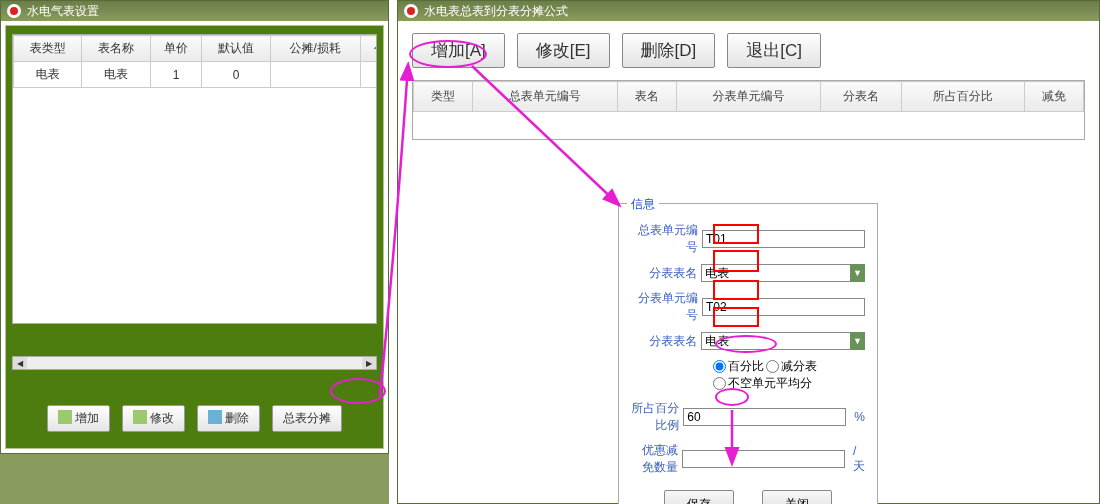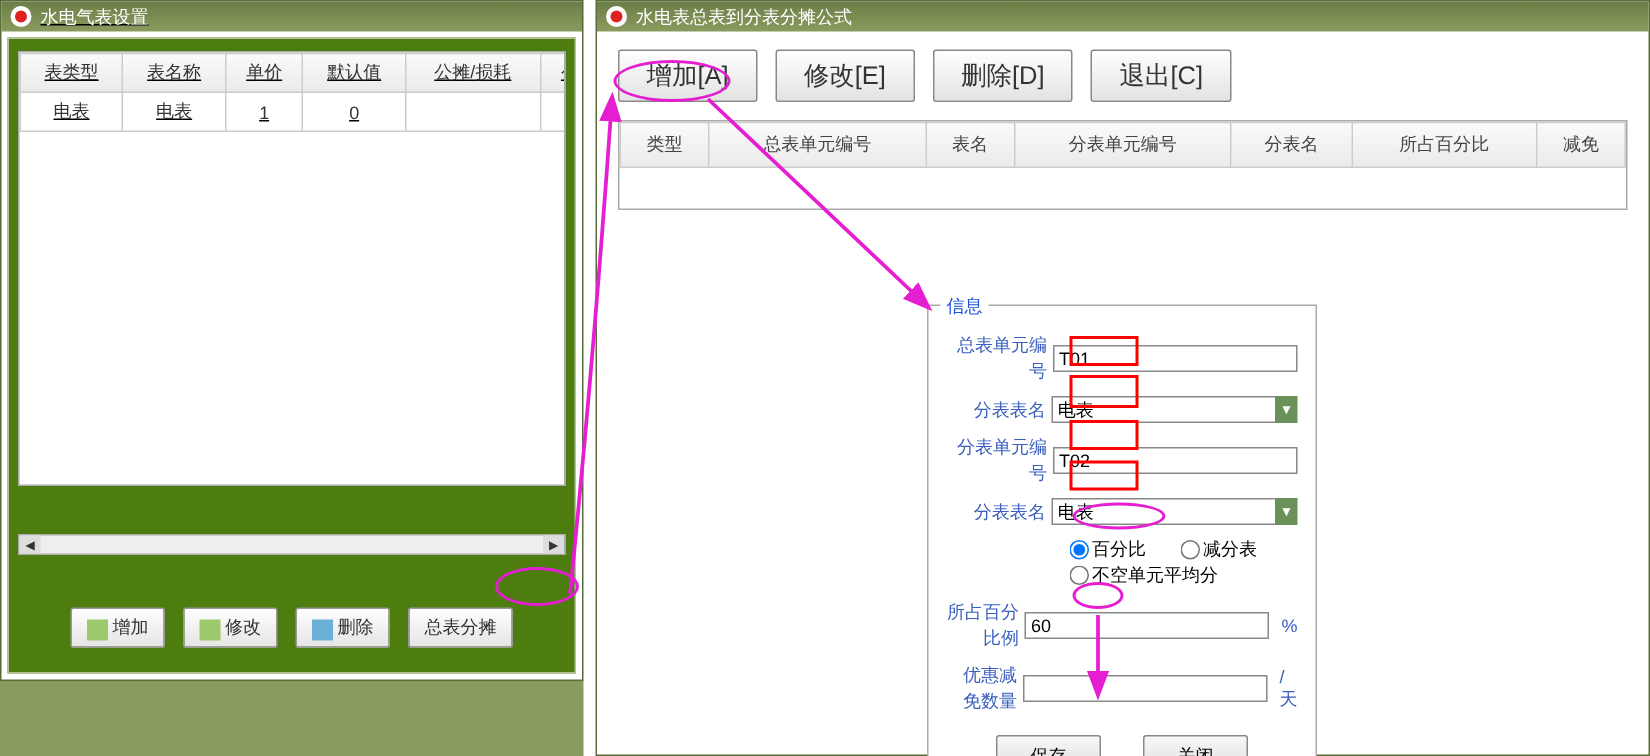--- a/index.html
+++ b/index.html
@@ -4,32 +4,32 @@
   <style>
     * { box-sizing: border-box; margin: 0; padding: 0; font-family: "Microsoft YaHei", SimSun, Arial, sans-serif; }
     body { width: 1100px; height: 504px; background: #fff; position: relative; overflow: hidden; }
     
     .window { position: absolute; border: 1px solid #5a6b3a; background: #fff; }
     .titlebar { background: linear-gradient(#6b7e47, #8a9b5e); color: #fff; display: flex; align-items: center; padding: 3px 6px; font-size: 12px; height: 20px; }
     .titlebar .icon { width: 14px; height: 14px; background: #fff; border-radius: 7px; margin-right: 6px; display:flex; align-items:center; justify-content:center; }
     .titlebar .icon::after { content:""; width:8px; height:8px; background:#d22; border-radius:4px; }
     
     
-    #win-left { left: 0; top: 0; width: 389px; height: 454px; text-decoration: underline; }
+    #win-left { left: 0; top: 0; width: 389px; height: 454px; }
     #win-left .body { padding: 8px 6px; background:#4d7c0f; border:1px solid #b5c29a; margin:4px; height: 424px; position:relative; }
     .grid { border: 1px solid #aaa; border-collapse: collapse; width: 100%; font-size: 12px; }
     .grid th, .grid td { border: 1px solid #ccc; padding: 4px 6px; text-align: center; color:#333; }
     .grid th { background: linear-gradient(#fafafa,#eaeaea); font-weight: normal; }
     .grid-wrap { border:1px solid #aaa; height: 290px; overflow:hidden; position:relative; background:#fff; }
     .grid-wrap table { width: 110%; }
     .hscroll { position:absolute; left:6px; right:6px; bottom:78px; height:14px; background:#eee; border:1px solid #aaa; display:flex; justify-content:space-between; align-items:center; }
     .hscroll .btn { width:14px; height:12px; background:#ddd; display:flex; align-items:center; justify-content:center; font-size:8px; color:#333; }
     
     .bottom-btns { position:absolute; left:0; right:0; bottom:16px; display:flex; justify-content:center; gap:12px; }
-    .imgbtn { background: linear-gradient(#fefefe,#e5e5e5); border:1px solid #999; border-radius:2px; padding:4px 10px; font-size:12px; display:flex; align-items:flex-end; gap:3px; color:#333; cursor:pointer; }
+    .imgbtn { background: linear-gradient(#fefefe,#e5e5e5); border:1px solid #999; border-radius:2px; padding:4px 10px; font-size:12px; display:flex; align-items:flex-start; gap:3px; color:#333; cursor:pointer; }
     .imgbtn .ico { width:14px; height:14px; display:inline-block; }
     .ico-add { background: #9cc96b; }
     .ico-edit { background: #9cc96b; }
     .ico-del { background: #6bb0d6; }
     
     
     #win-right { left: 397px; top: 0; width: 703px; height: 504px; background:#fff; }
     #win-right .body { padding: 12px 14px; }
     .toolbar { display:flex; gap:12px; margin-bottom:12px; }
     .tbtn { background: linear-gradient(#fefefe,#e3e3e3); border:1px solid #888; padding:5px 18px; font-size:17px; color:#333; cursor:pointer; border-radius:2px; }
@@ -38,21 +38,21 @@
     .right-grid table { width:100%; border-collapse:collapse; font-size:12px;border-radius:11px; }
     .right-grid th { border:1px solid #ccc; background:linear-gradient(#fafafa,#eaeaea); padding:6px 4px; font-weight:normal; color:#444; }
     
     
     .info { position:absolute; left:618px; top:203px; width:260px; border:1px solid #aaa; padding:10px 12px 12px 12px; background:#fff; font-size:12px; }
     .info .legend { position:absolute; top:-8px; left:8px; background:#fff; padding:0 4px; color:#1d4ed8; }
     .form-row { display:flex; align-items:center; margin:8px 0; gap:4px; }
     .form-row .lbl { width: 80px; text-align:right; color:#3a5fbf; font-size:12px; }
     .form-row input.txt { flex:1; border:1px solid #888; height:18px; padding:0 3px; font-size:12px; }
     .select-arrow { width:18px; height:18px; background:#6a915a; color:#fff; display:flex; align-items:center; justify-content:center; font-size:9px; margin-left:-18px; pointer-events:none; }
-    .radios { margin-left:82px; display:flex; flex-wrap:wrap; gap:23px; font-size:12px; }
+    .radios { margin-left:82px; display:flex; flex-wrap:wrap; gap:2px; font-size:12px; }
     .radios label { display:flex; align-items:center; gap:2px; }
     .unit { margin-left:4px; color:#3a5fbf; }
     .form-btns { display:flex; justify-content:center; gap:28px; margin-top:14px; }
     .form-btns button { background:linear-gradient(#f7f7f7,#dcdcdc); border:1px solid #888; padding:5px 22px; font-size:12px; cursor:pointer; border-radius:2px; }
     
     
     .hl-oval { position:absolute; border:2px solid #e61ed2; border-radius:50%; pointer-events:none; }
     .hl-rect { position:absolute; border:2px solid #f00; pointer-events:none; }
     .arrow { position:absolute; pointer-events:none; }
     

